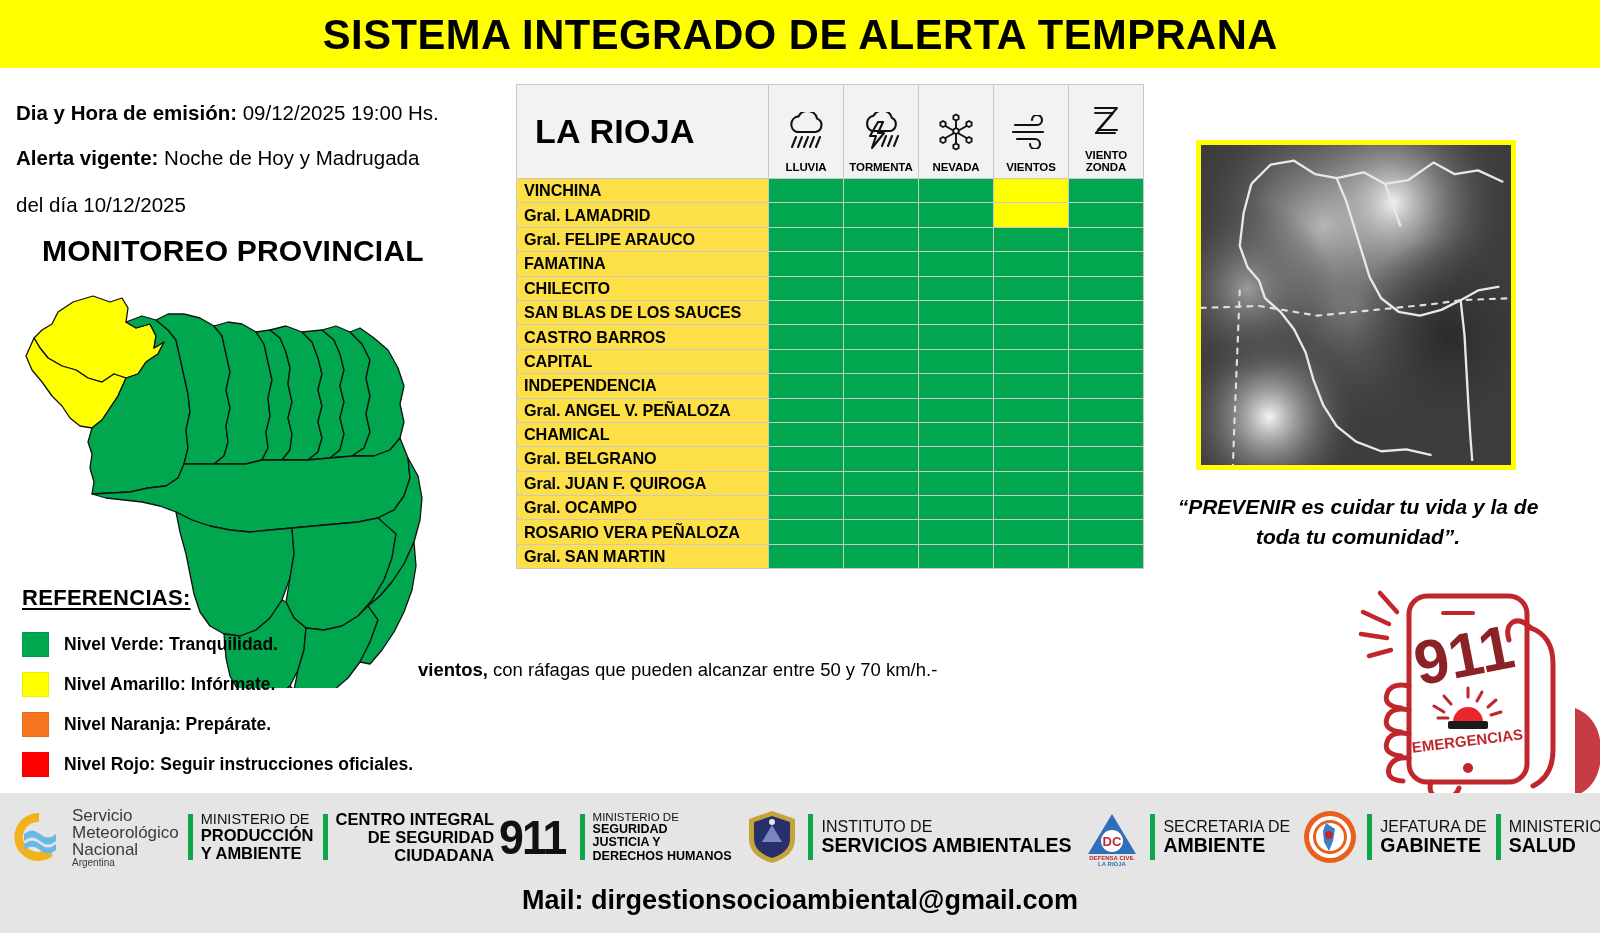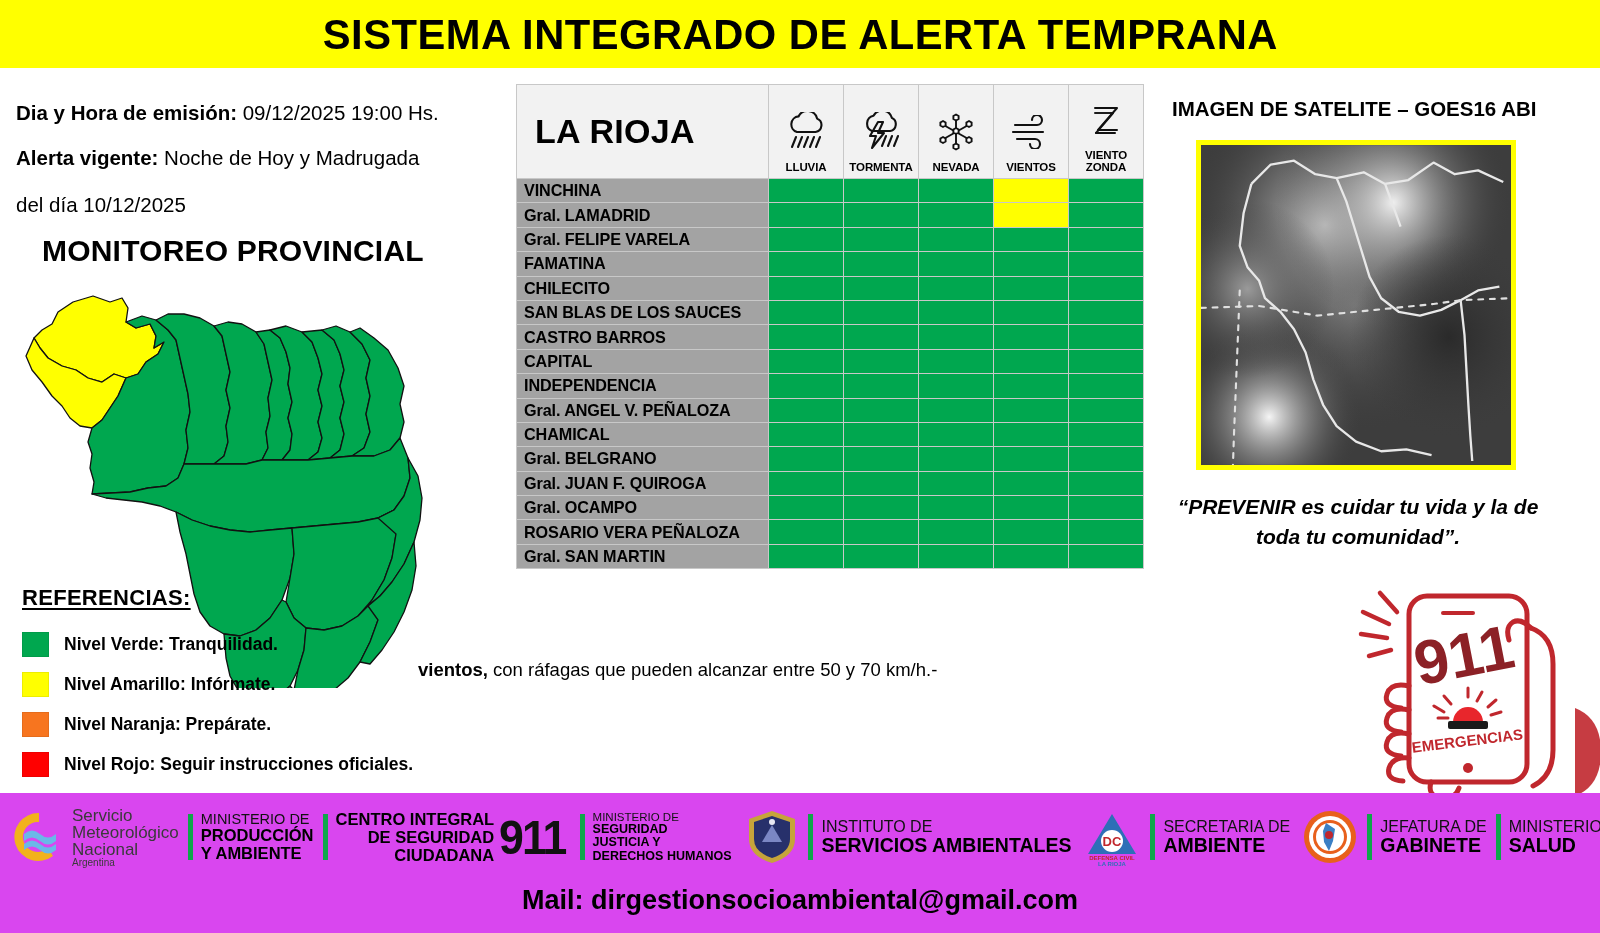--- a/index.html
+++ b/index.html
@@ -106,21 +106,21 @@
     justify-content: flex-end; height: 92px; padding-bottom: 4px;
   }
   .cond-icon { height: 56px; display: flex; align-items: center; justify-content: center; }
   .cond-icon svg { display: block; }
   .cond-label {
     font-size: 11.5px; font-weight: bold; color: #000;
     line-height: 1.04; text-align: center; letter-spacing: -0.1px;
     margin-top: 2px;
   }
   #alert-table tbody td.dept {
-    background: #a3a3a3;
+    background: #fde047;
     font-size: 16.2px; font-weight: bold; color: #000;
     padding-left: 7px;
     height: 24.4px;
     white-space: nowrap;
     letter-spacing: -0.1px;
   }
   #alert-table tbody td.cell { height: 24.4px; }
   td.lv-green  { background: #00A74F; }
   td.lv-yellow { background: #FFFF00; }
 
@@ -159,21 +159,21 @@
   #emerg-graphic {
     position: absolute; left: 1335px; top: 568px;
     width: 265px; height: 228px;
   }
   #emerg-graphic svg { display: block; width: 100%; height: 100%; }
 
   
   #footer {
     position: absolute; left: 0; top: 793px;
     width: 1600px; height: 140px;
-    background: #d946ef;
+    background: #e5e5e5;
   }
   #logo-strip {
     position: absolute; left: 0; top: 0;
     width: 1600px; height: 88px;
     display: flex; align-items: center;
     padding-left: 10px;
   }
   .logo-unit { display: flex; align-items: center; height: 70px; flex: none; }
   .logo-mark { flex: none; display: flex; align-items: flex-end; justify-content: center; }
   .logo-mark svg { display: block; }
@@ -434,21 +434,21 @@
         </tr>
         <tr>
           <td class="dept">Gral. LAMADRID</td>
           <td class="cell lv-green"></td>
           <td class="cell lv-green"></td>
           <td class="cell lv-green"></td>
           <td class="cell lv-yellow"></td>
           <td class="cell lv-green"></td>
         </tr>
         <tr>
-          <td class="dept">Gral. FELIPE VARELA</td>
+          <td class="dept">Gral. FELIPE ARAUCO</td>
           <td class="cell lv-green"></td>
           <td class="cell lv-green"></td>
           <td class="cell lv-green"></td>
           <td class="cell lv-green"></td>
           <td class="cell lv-green"></td>
         </tr>
         <tr>
           <td class="dept">FAMATINA</td>
           <td class="cell lv-green"></td>
           <td class="cell lv-green"></td>
@@ -554,21 +554,20 @@
         </tr>
       </tbody>
   </table>
 
   <div id="observation">
     <div id="obs-line2">
       <b>vientos,</b><span> con ráfagas que pueden alcanzar entre 50 y 70 km/h.-</span>
     </div>
   </div>
 
-  <div id="sat-title">IMAGEN DE SATELITE – GOES16 ABI</div>
   <div id="sat-frame">
     <svg viewBox="0 0 320 330" xmlns="http://www.w3.org/2000/svg">
       <defs>
         <radialGradient id="c1" cx="40%" cy="25%" r="45%">
           <stop offset="0%" stop-color="#d8d8d8"></stop>
             <stop offset="100%" stop-color="#3d3d3d" stop-opacity="0"></stop>
         </radialGradient>
         <radialGradient id="c2" cx="62%" cy="18%" r="38%">
           <stop offset="0%" stop-color="#efefef"></stop>
             <stop offset="100%" stop-color="#3d3d3d" stop-opacity="0"></stop>

